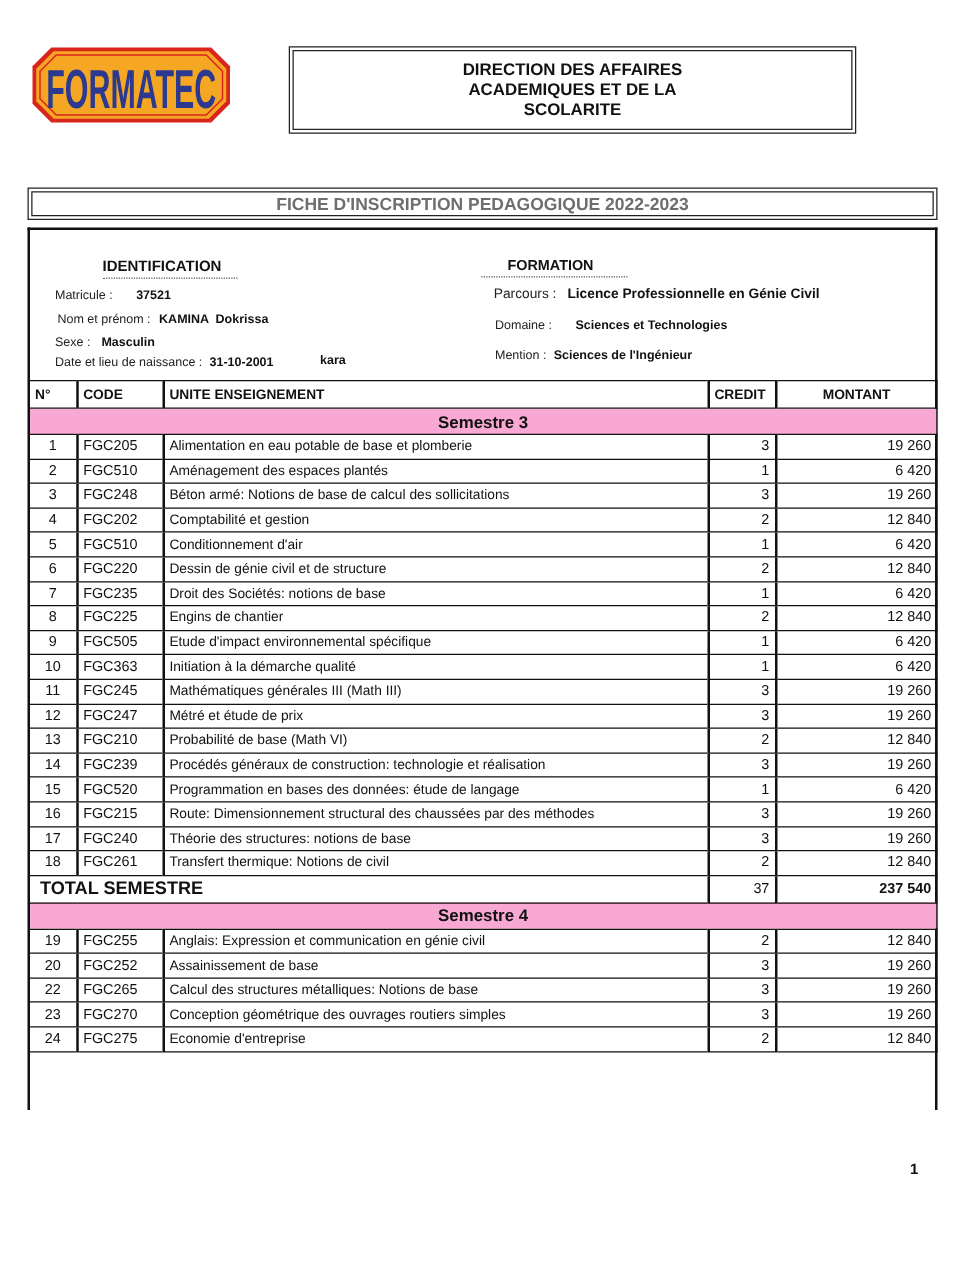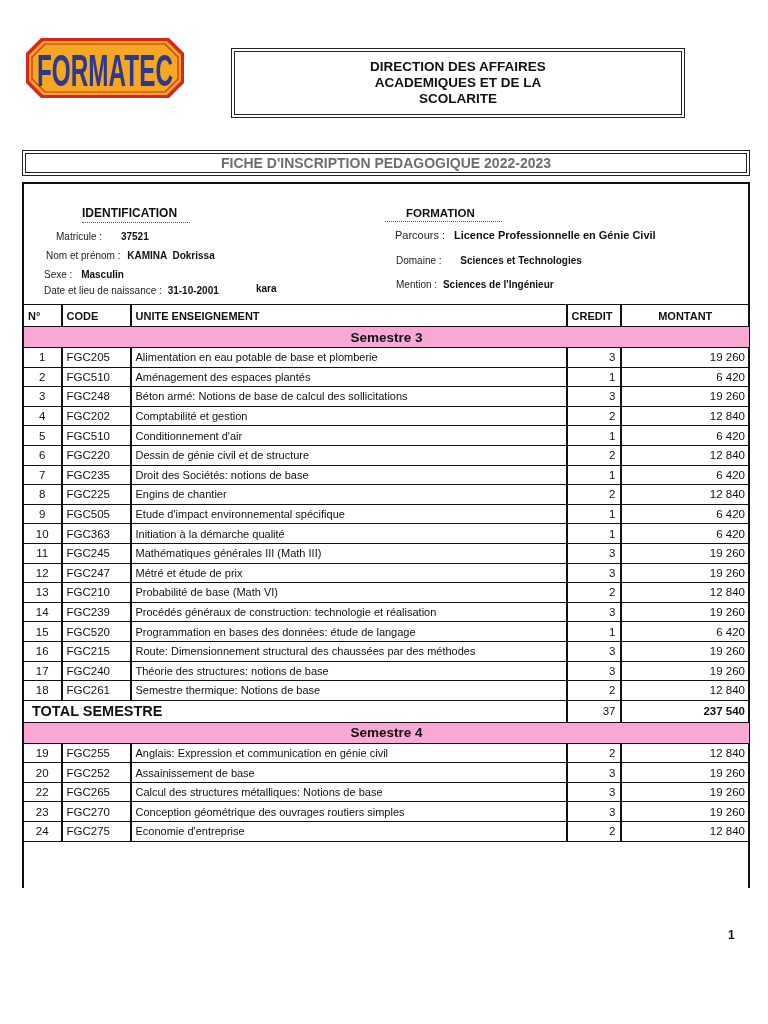--- a/index.html
+++ b/index.html
@@ -4,21 +4,21 @@
 <style>
   html, body { margin:0; padding:0; background:#ffffff; }
   body { width:768px; height:1024px; position:relative; overflow:hidden;
          font-family:"Liberation Sans", sans-serif; color:#111; }
 
   
   .logo { position:absolute; left:25px; top:37px; width:160px; height:62px; }
   .logo svg { display:block; }
 
   
-  .direction-box { position:absolute; left:231px; top:48px; width:454px; height:70px;
+  .direction-box { position:absolute; left:231px; top:37px; width:454px; height:70px;
                    border:1px solid #222; box-sizing:border-box; padding:2px; }
   .direction-inner { border:1px solid #222; height:100%; box-sizing:border-box;
                      display:flex; flex-direction:column; justify-content:center; align-items:center;
                      font-weight:bold; font-size:13.5px; line-height:16px; text-align:center; }
 
   
   .title-box { position:absolute; left:22px; top:150px; width:728px; height:26px;
                border:1px solid #222; box-sizing:border-box; padding:2px; }
   .title-inner { border:1px solid #222; height:100%; box-sizing:border-box;
                  display:flex; align-items:center; justify-content:center;
@@ -80,21 +80,21 @@
   </div>
 </div>
 
 <div class="title-box">
   <div class="title-inner">FICHE D'INSCRIPTION PEDAGOGIQUE 2022-2023</div>
 </div>
 
 <div class="frame"></div>
 
 <div class="ident-title">IDENTIFICATION</div>
-<div class="field" style="left:44px; top:231px;margin-left:12px;">
+<div class="field" style="left:44px; top:231px;">
   <span class="lbl">Matricule :</span>
   <span class="val" style="margin-left:16px;">37521</span>
 </div>
 <div class="field" style="left:46px; top:250px;">
   <span class="lbl">Nom et prénom :</span>
   <span class="val" style="margin-left:4px; white-space:pre;">KAMINA  Dokrissa</span>
 </div>
 <div class="field" style="left:44px; top:269px;">
   <span class="lbl">Sexe :</span>
   <span class="val" style="margin-left:6px;">Masculin</span>
@@ -257,21 +257,21 @@
       <tr>
         <td class="num">17</td>
         <td class="code">FGC240</td>
         <td class="lib">Théorie des structures: notions de base</td>
         <td class="cred">3</td>
         <td class="mont">19 260</td>
       </tr>
       <tr>
         <td class="num">18</td>
         <td class="code">FGC261</td>
-        <td class="lib">Semestre thermique: Notions de base</td>
+        <td class="lib">Transfert thermique: Notions de civil</td>
         <td class="cred">2</td>
         <td class="mont">12 840</td>
       </tr>
       <tr class="total">
         <td colspan="3" class="total-label">TOTAL SEMESTRE</td>
         <td class="cred">37</td>
         <td class="mont total-montant">237 540</td>
       </tr>
       <tr class="sem">
         <td colspan="5">Semestre 4</td>

